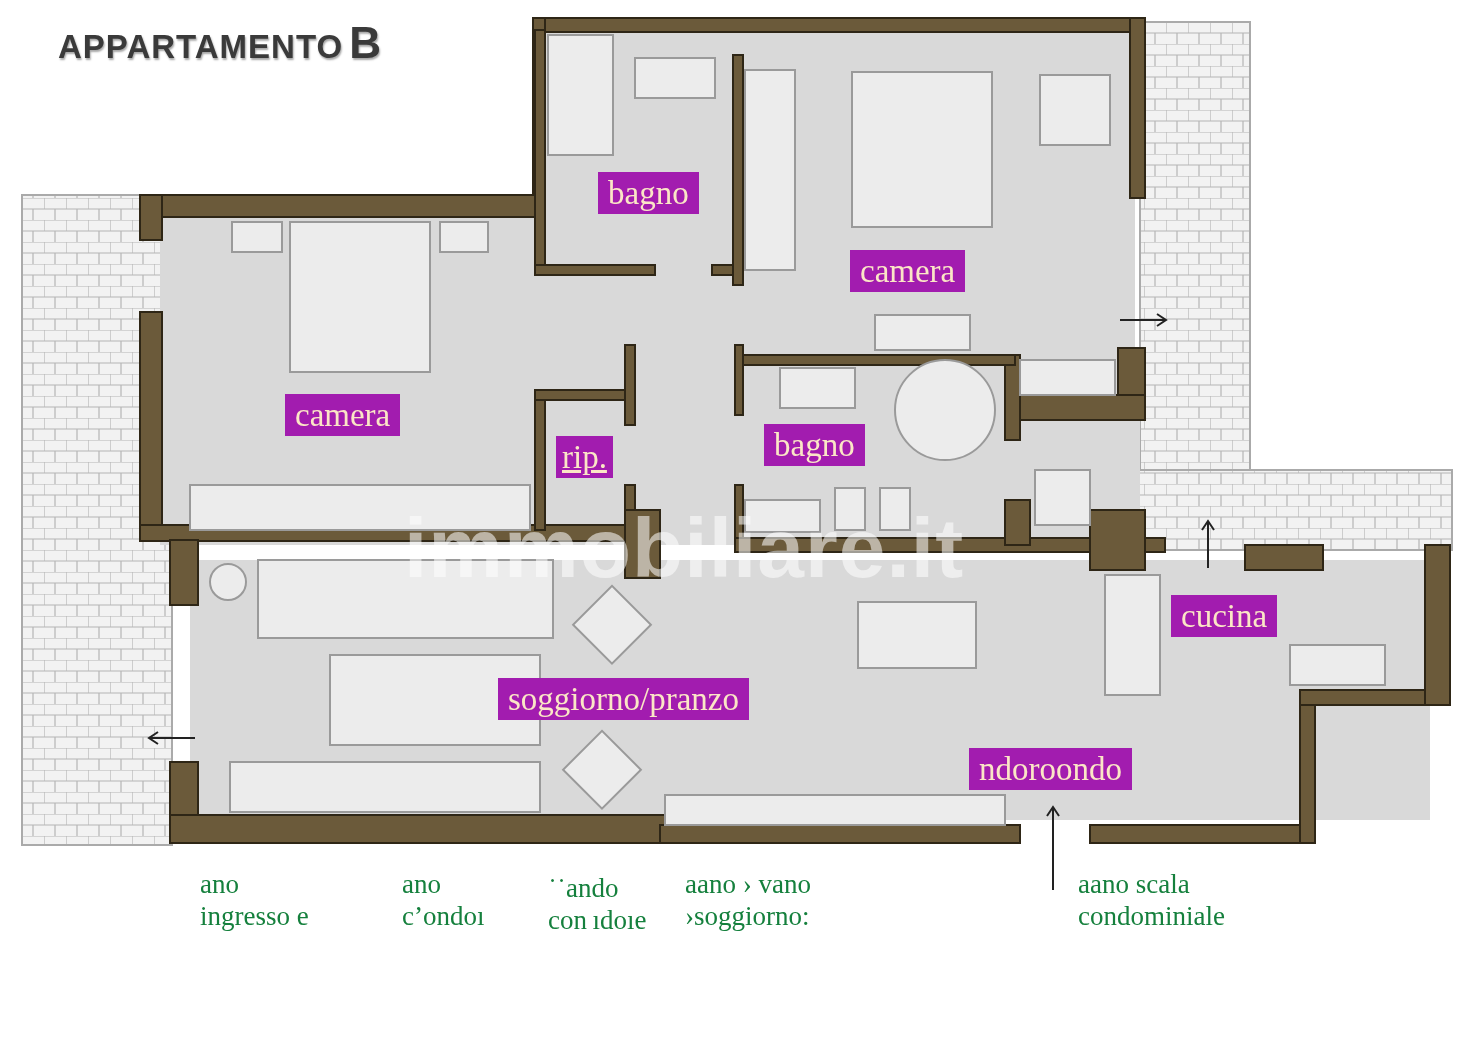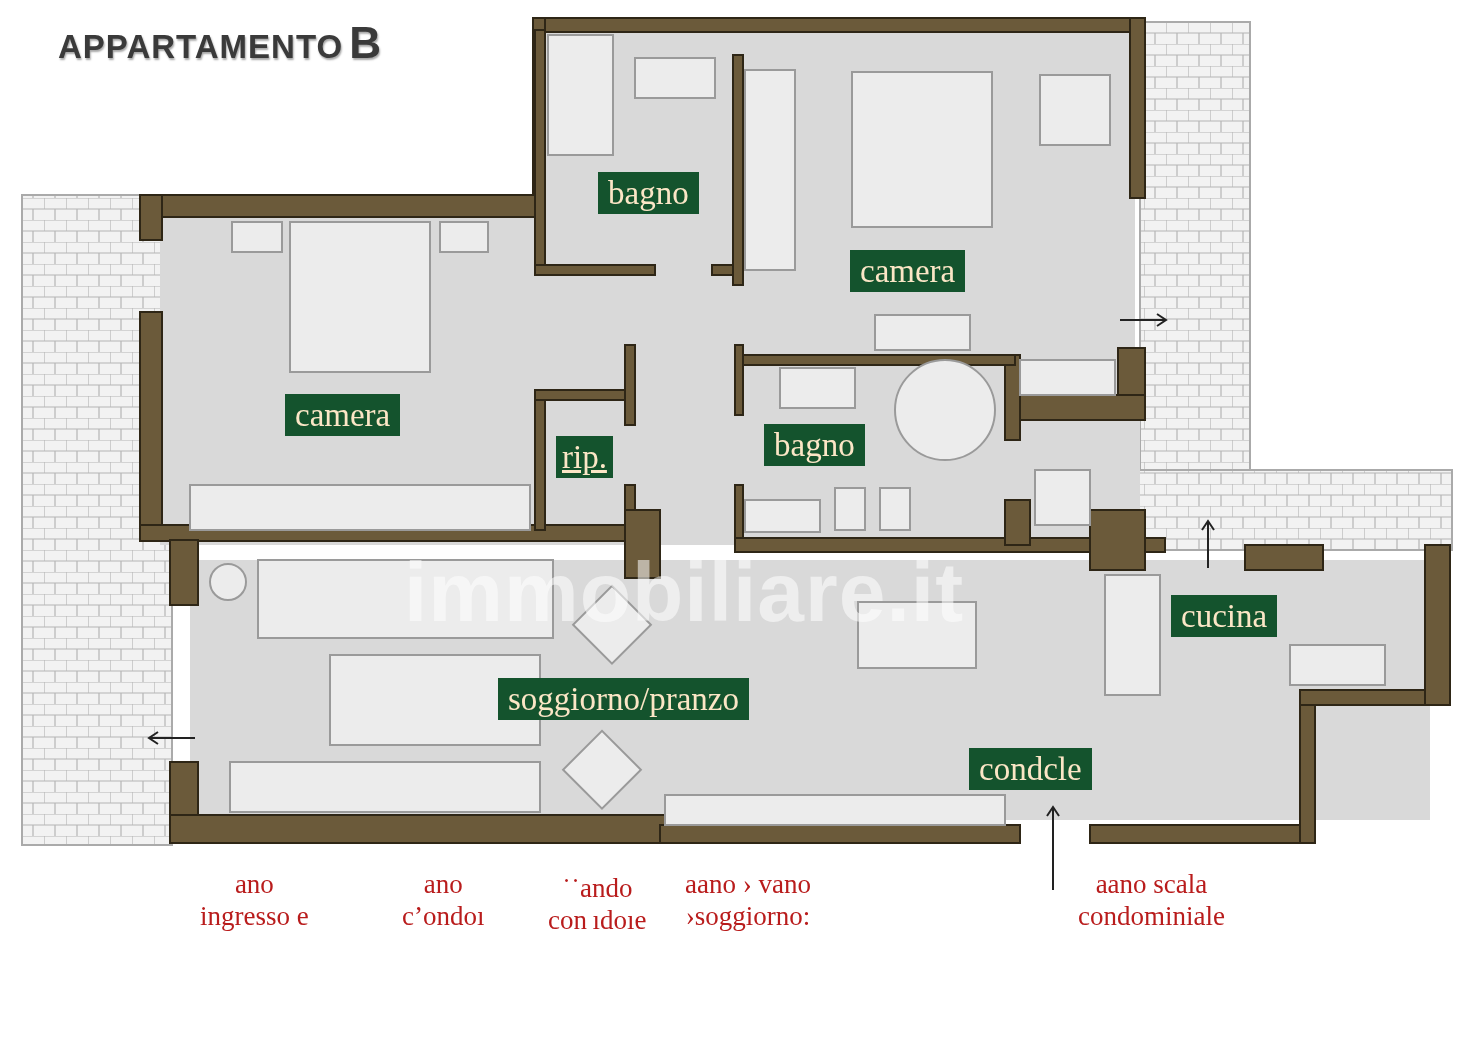--- a/index.html
+++ b/index.html
@@ -1,23 +1,23 @@
 <!DOCTYPE html>
 <html><head>
 <meta charset="utf-8">
 <style>
   html, body { margin:0; padding:0; background:#ffffff; }
   body { width:1477px; height:1050px; position:relative; overflow:hidden; font-family:"Liberation Serif", serif; }
   .title { position:absolute; left:58px; top:18px; font-family:"Liberation Sans", sans-serif; font-weight:bold; color:#3a3a3a; letter-spacing:1px; text-shadow:1px 2px 2px rgba(0,0,0,0.35); white-space:nowrap; }
   .title .t1 { font-size:33px; }
   .title .t2 { font-size:44px; margin-left:6px; }
   svg.plan { position:absolute; left:0; top:0; }
-  .room-label { position:absolute; background:#14532d; color:#fbe6c6; font-family:"Liberation Serif", serif; font-size:33px; line-height:42px; padding:0 10px; white-space:nowrap; }
-  .caption { position:absolute; font-family:"Liberation Serif", serif; font-size:27px; color:#b91c1c; text-align:center; line-height:32px; white-space:nowrap; }
-  .watermark { position:absolute; left:404px; top:500px; font-family:"Liberation Sans", sans-serif; font-weight:bold; font-size:84px; color:rgba(255,255,255,0.55); letter-spacing:1px; white-space:nowrap;margin-top:44px; }
+  .room-label { position:absolute; background:#a21caf; color:#fbe6c6; font-family:"Liberation Serif", serif; font-size:33px; line-height:42px; padding:0 10px; white-space:nowrap; }
+  .caption { position:absolute; font-family:"Liberation Serif", serif; font-size:27px; color:#15803d; text-align:left; line-height:32px; white-space:nowrap; }
+  .watermark { position:absolute; left:404px; top:500px; font-family:"Liberation Sans", sans-serif; font-weight:bold; font-size:84px; color:rgba(255,255,255,0.55); letter-spacing:1px; white-space:nowrap; }
 </style>
 </head>
 <body>
 
 <div class="title">
   <span class="t1">APPARTAMENTO</span><span class="t2">B</span>
 </div>
 
 <svg class="plan" width="1477" height="1050" viewBox="0 0 1477 1050">
   <defs>
@@ -117,21 +117,21 @@
   </g>
 </svg>
 
 <div class="room-label" style="left:598px;top:172px;">bagno</div>
 <div class="room-label" style="left:850px;top:250px;">camera</div>
 <div class="room-label" style="left:285px;top:394px;">camera</div>
 <div class="room-label" style="left:556px;top:436px;padding:0 6px;text-decoration:underline;">rip.</div>
 <div class="room-label" style="left:764px;top:424px;">bagno</div>
 <div class="room-label" style="left:1171px;top:588px;margin-top:7px;">cucina</div>
 <div class="room-label" style="left:498px;top:678px;">soggiorno/pranzo</div>
-<div class="room-label" style="left:969px;top:748px;">condcle</div>
+<div class="room-label" style="left:969px;top:748px;">ndoroondo</div>
 
 <div class="watermark">immobiliare.it</div>
 
 <div class="caption" style="left:200px;top:868px;">
   <div>ano</div>
   <div>ingresso e</div>
 </div>
 <div class="caption" style="left:402px;top:868px;">
   <div>ano</div>
   <div>c’ondoı</div>

